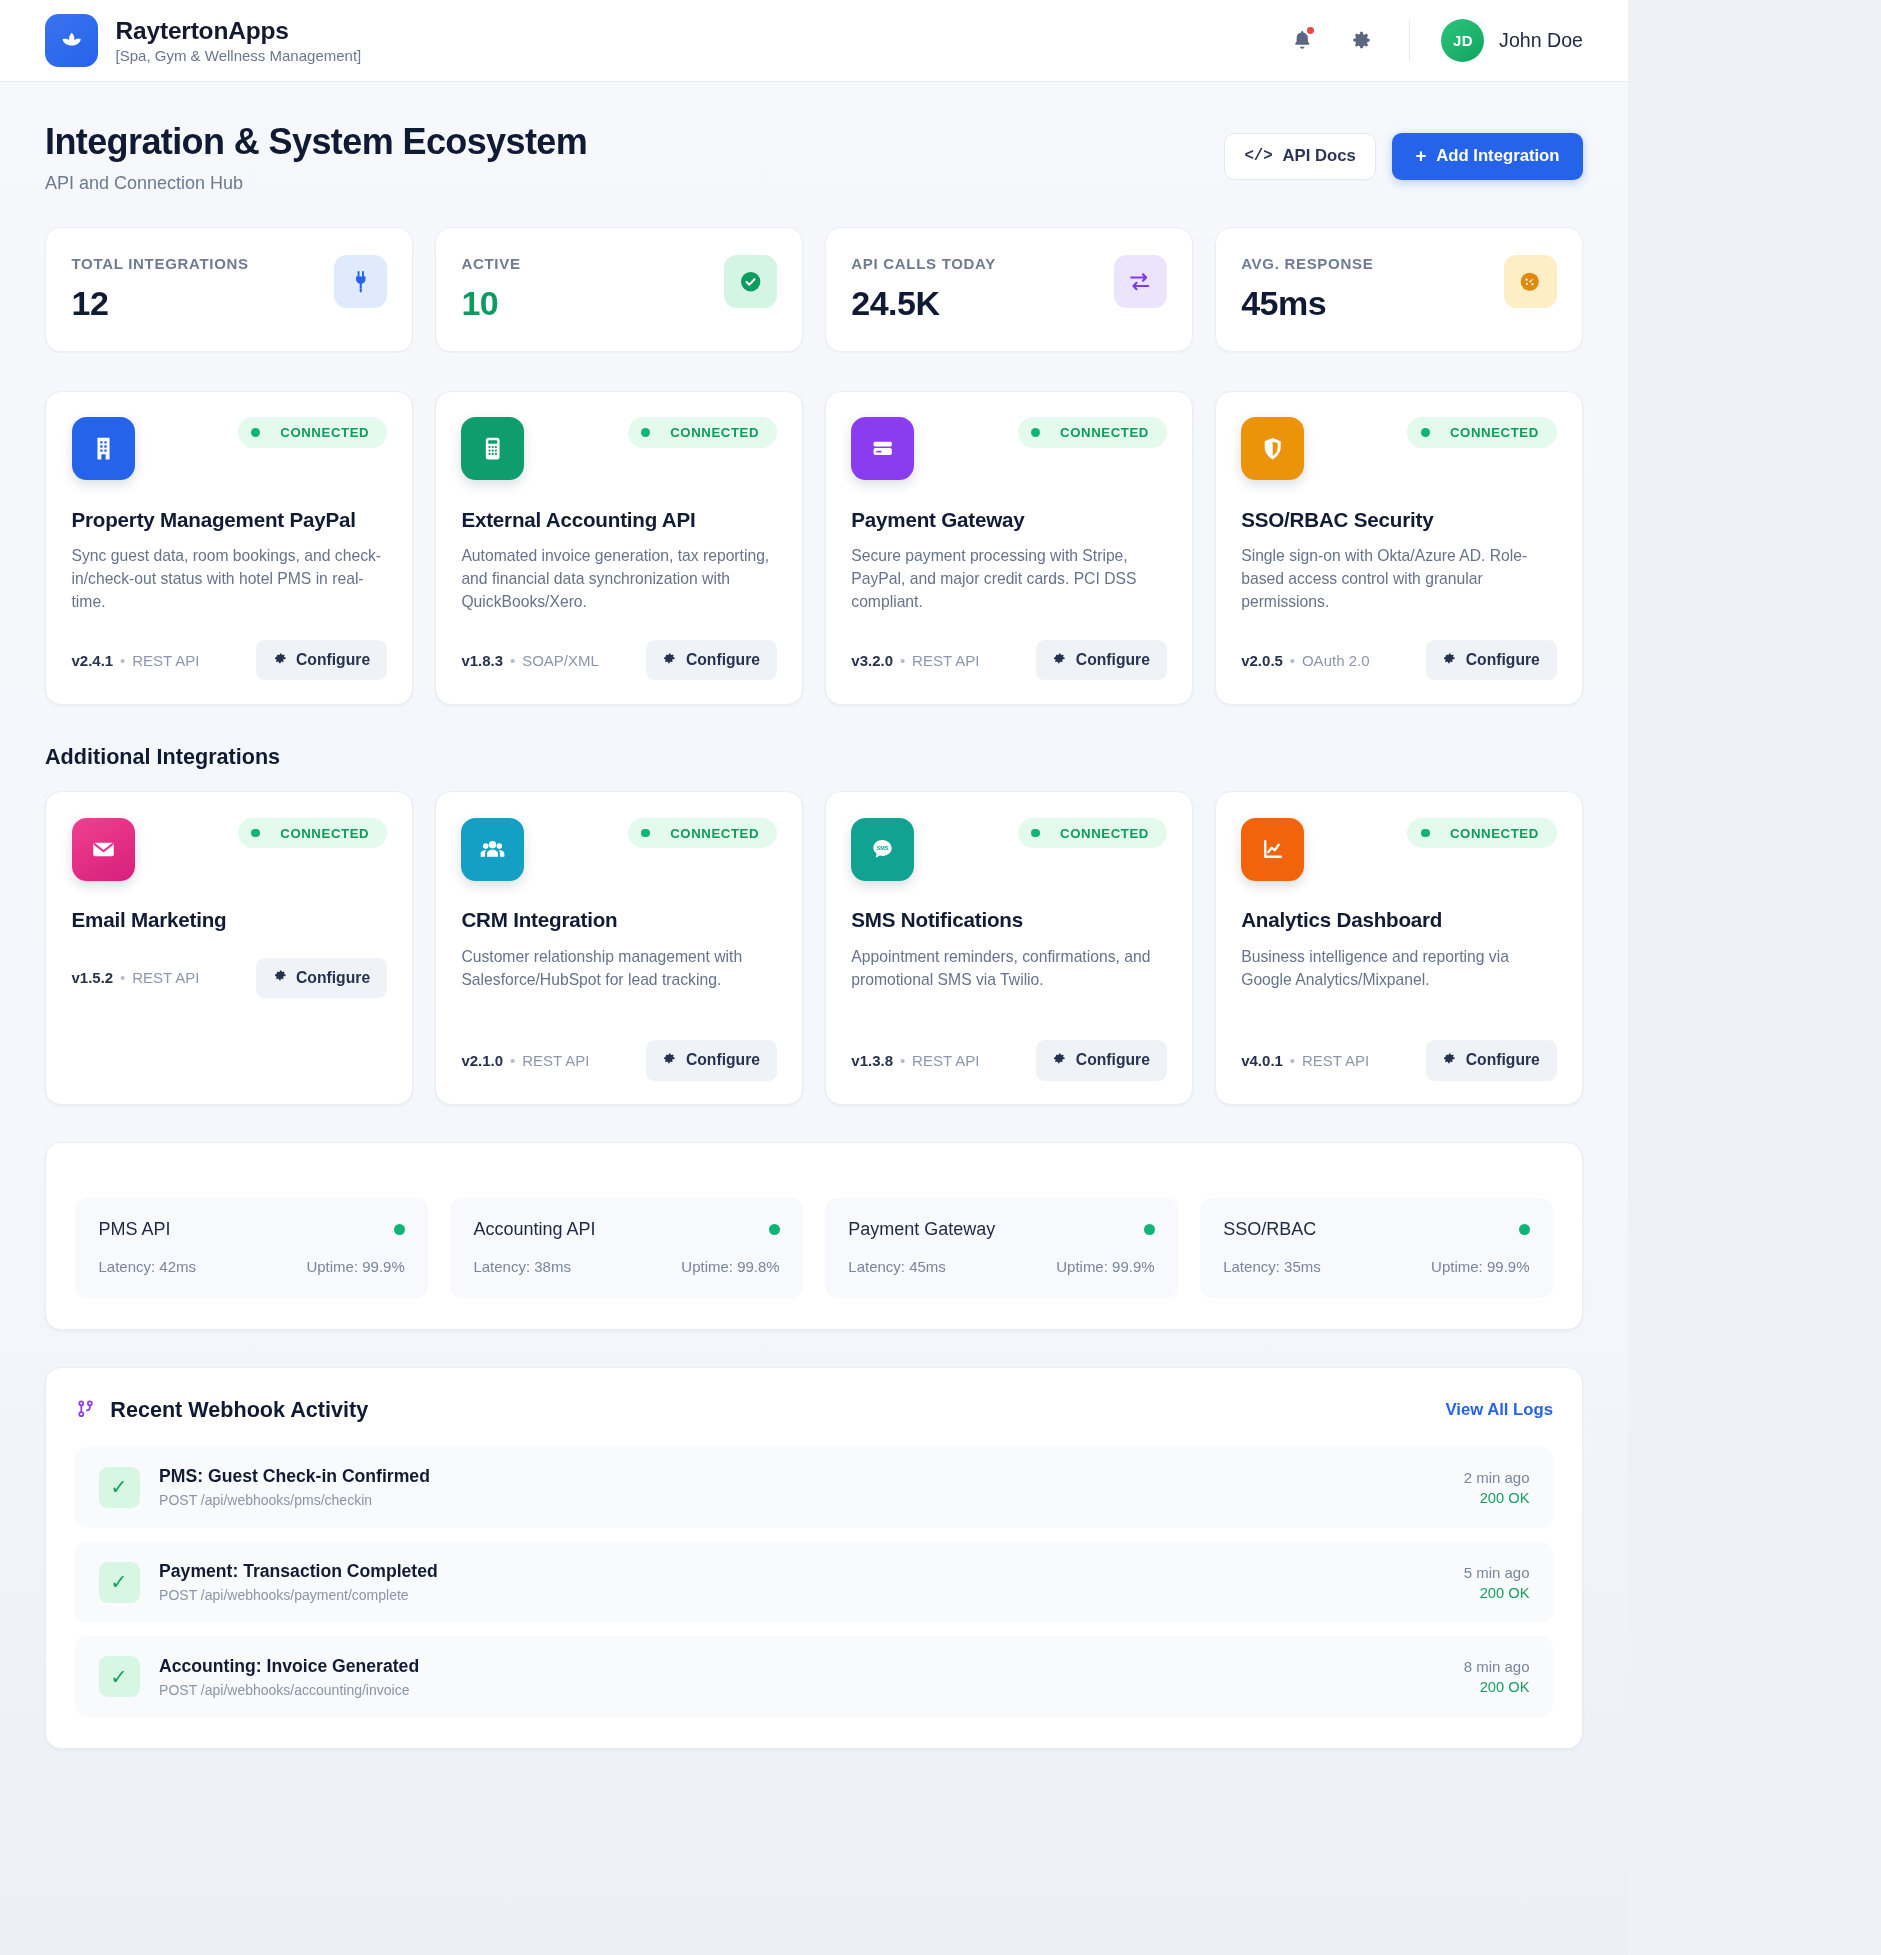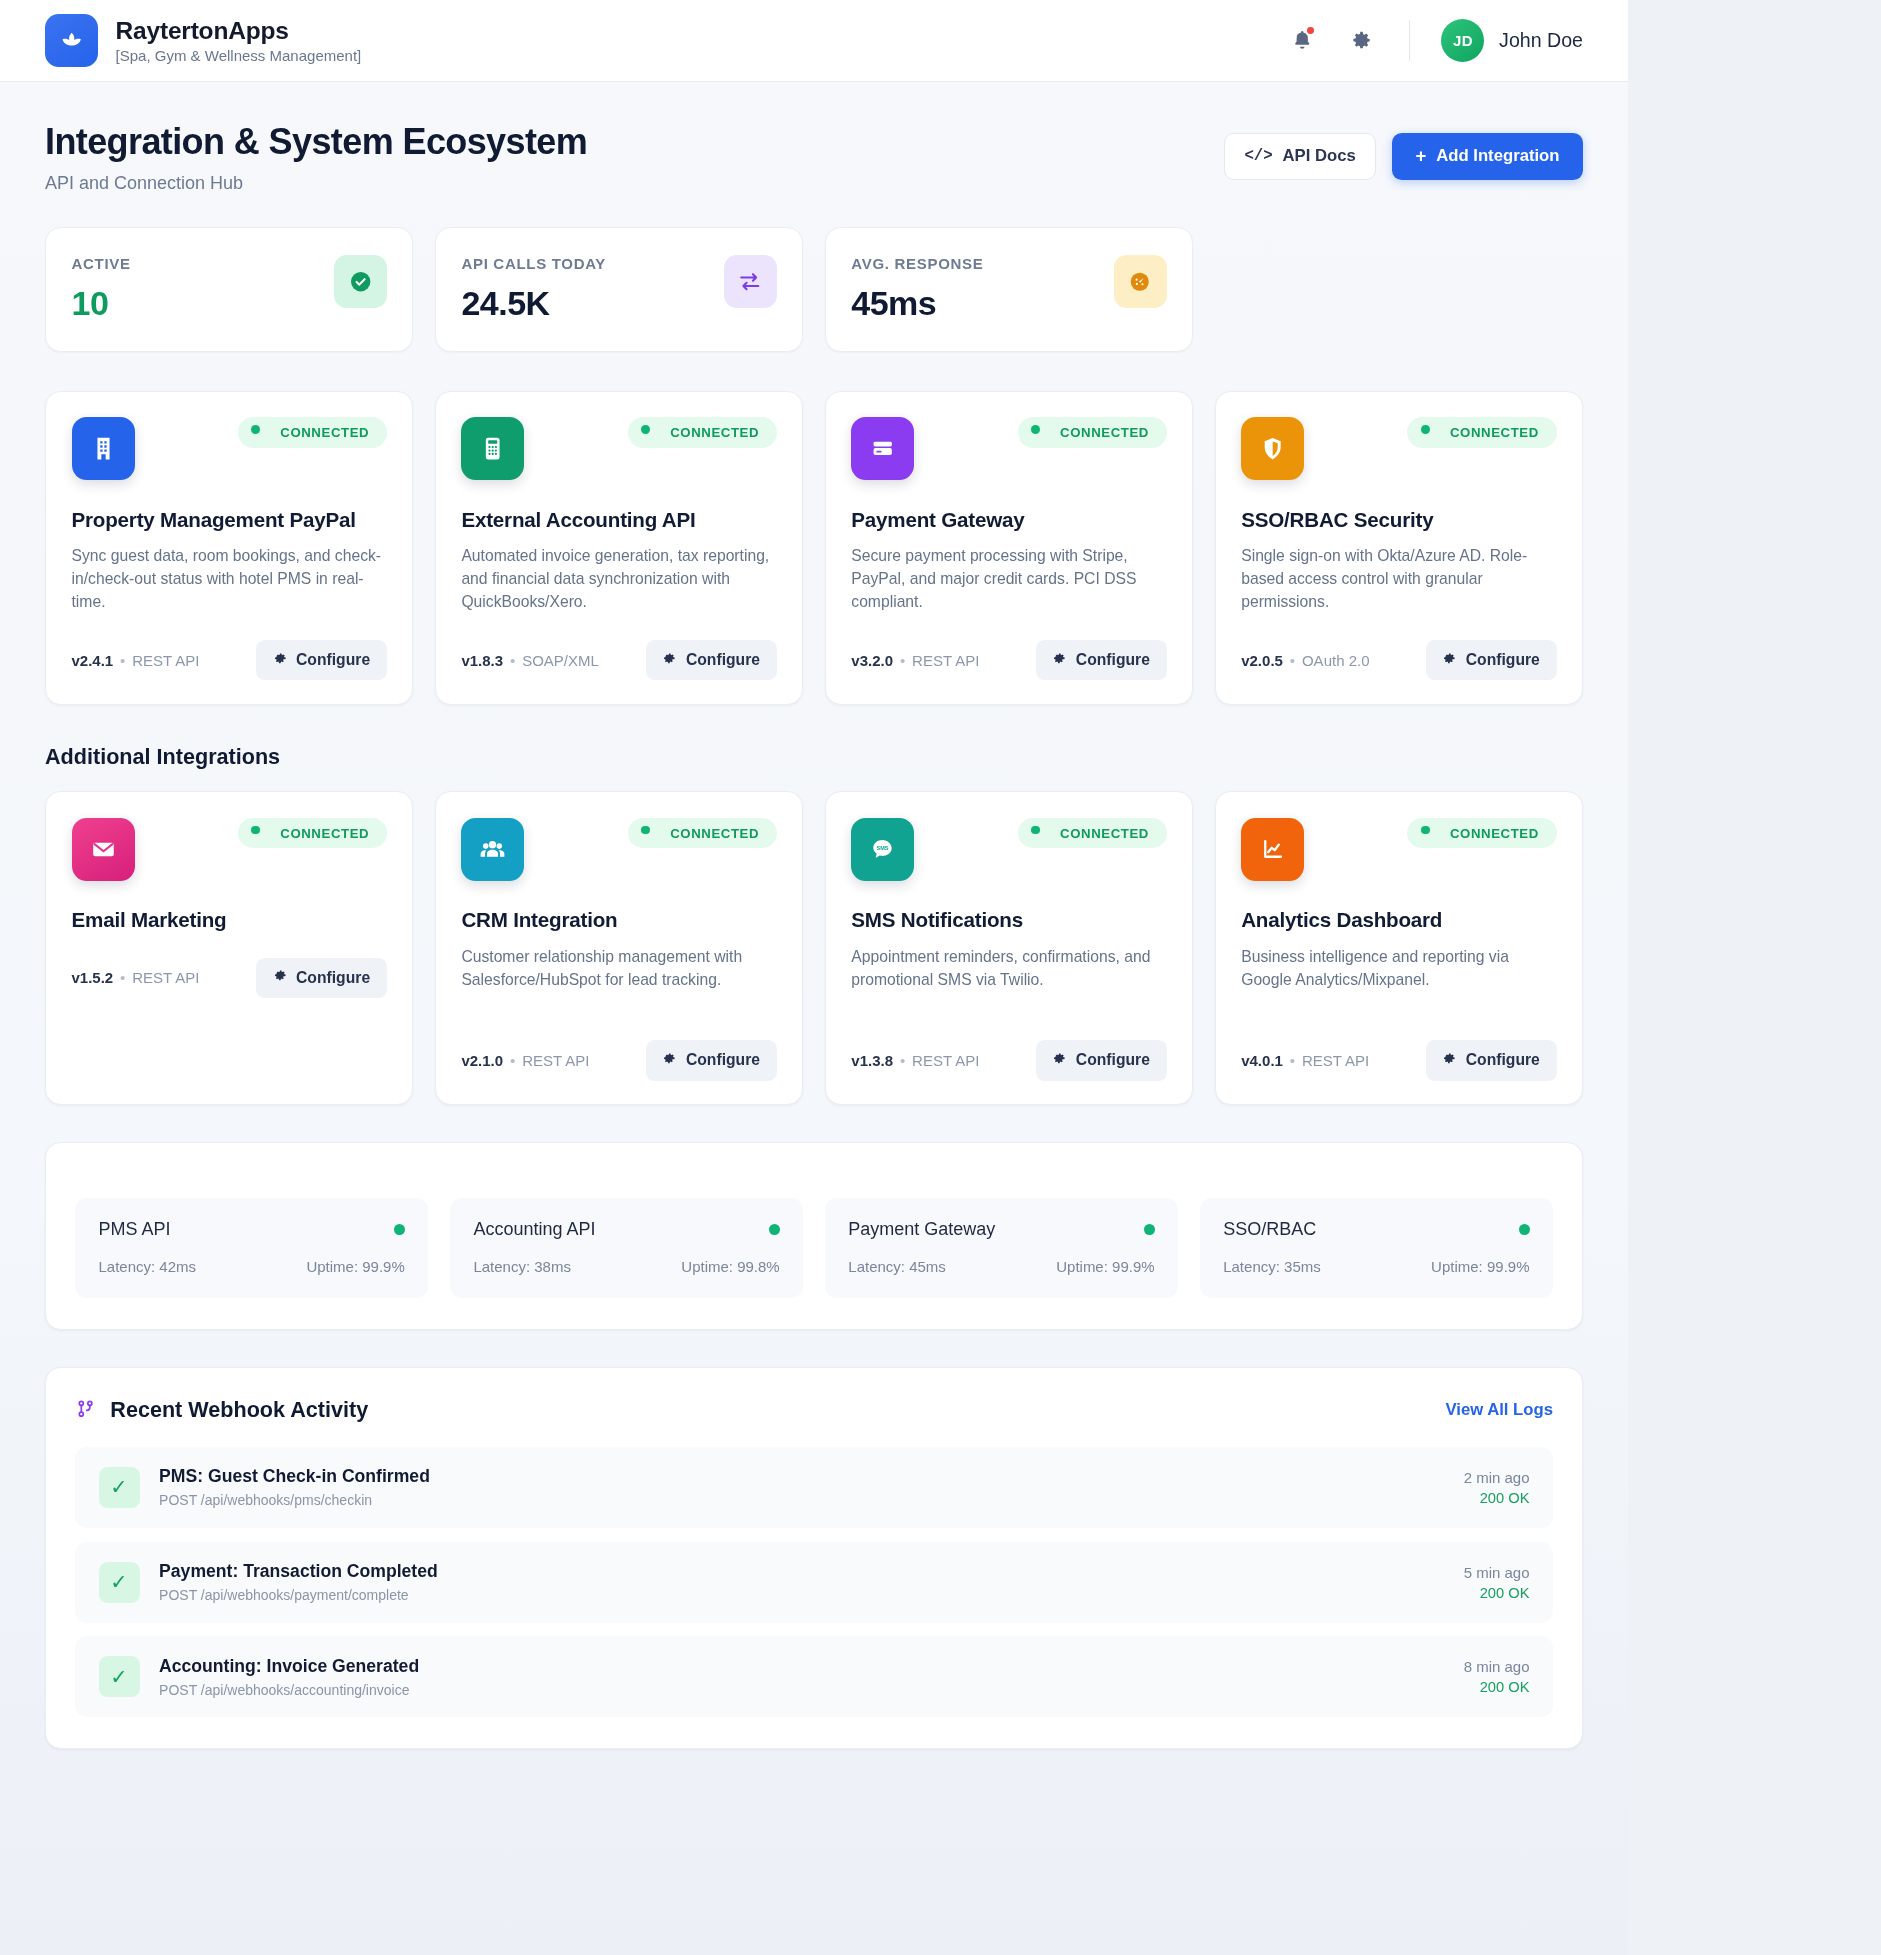--- a/index.html
+++ b/index.html
@@ -101,21 +101,21 @@
     box-shadow: 0 1px 2.9px rgba(20,30,60,.05);
     display: flex; flex-direction: column;
   }
   .icard-top { display: flex; align-items: flex-start; justify-content: space-between; }
   .icard-ico {
     width: 63px; height: 63px; border-radius: 14.7px;
     display: flex; align-items: center; justify-content: center;
     box-shadow: 0 4.9px 11.8px rgba(20,30,60,.14);
   }
   .pill {
-    display: inline-flex; gap: 20px;
+    display: inline-flex; align-items: center; gap: 20px;
     background: #e3faed; color: #0e9b5c;
     border-radius: 979px; padding: 7.8px 17.6px 7.8px 13.7px;
     font-size: 13.2px; font-weight: 700; letter-spacing: 0.6px;
   }
   .pill .dot { width: 8.8px; height: 8.8px; border-radius: 50%; background: #10b477; }
   .icard-title { font-size: 20.6px; font-weight: 700; color: #121b34; margin-top: 27.4px; letter-spacing: -0.2px;}
   .icard-desc { font-size: 15.7px; line-height: 1.45; color: #66738b; margin-top: 13.7px; min-height: 69px;}
   .icard-foot {
     display: flex; align-items: center; justify-content: space-between;
     margin-top: 25.5px;
@@ -223,20 +223,32 @@
         </div>
         <div class="btn btn-primary">
           <span style="font-size:18.6px;line-height:1;">+</span>
           <span>Add Integration</span>
         </div>
       </div>
     </div>
 
     <div class="stats">
 
+      <div class="stat">
+        <div>
+          <div class="stat-label">TOTAL INTEGRATIONS</div>
+          <div class="stat-value">12</div>
+        </div>
+        <div class="stat-ico" style="background:#dfeafd;">
+          <svg width="25.5" height="25.5" viewBox="0 0 24 24" fill="#2563eb">
+            <path d="M9 2v5H7.5v2.2A4.8 4.8 0 0011 13.9V18h2v-4.1a4.8 4.8 0 003.5-4.7V7H15V2h-1.8v5h-2.4V2H9z"></path>
+            <rect x="11" y="18" width="2" height="4" rx="1"></rect>
+          </svg>
+        </div>
+      </div>
 
       <div class="stat">
         <div>
           <div class="stat-label">ACTIVE</div>
           <div class="stat-value green">10</div>
         </div>
         <div class="stat-ico" style="background:#d5f5e4;">
           <svg width="27.4" height="27.4" viewBox="0 0 24 24">
               <circle cx="12" cy="12" r="8.5" fill="#0d9b5f"></circle>
               <path d="M8.4 12.2l2.4 2.4 4.6-4.8" stroke="#fff" stroke-width="1.8" fill="none" stroke-linecap="round" stroke-linejoin="round"></path>

